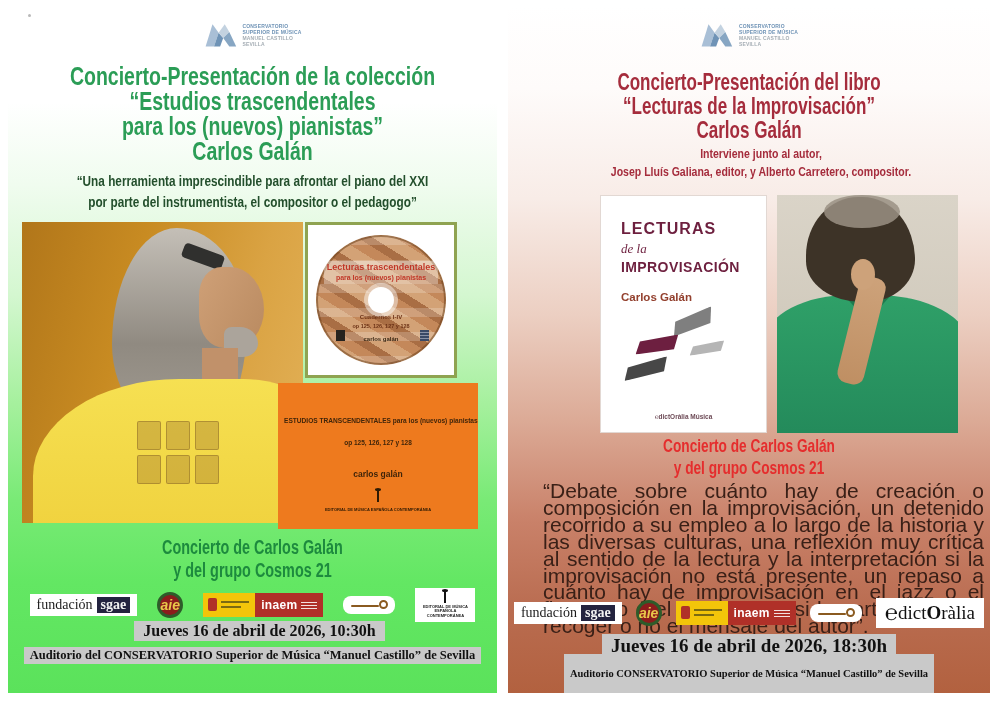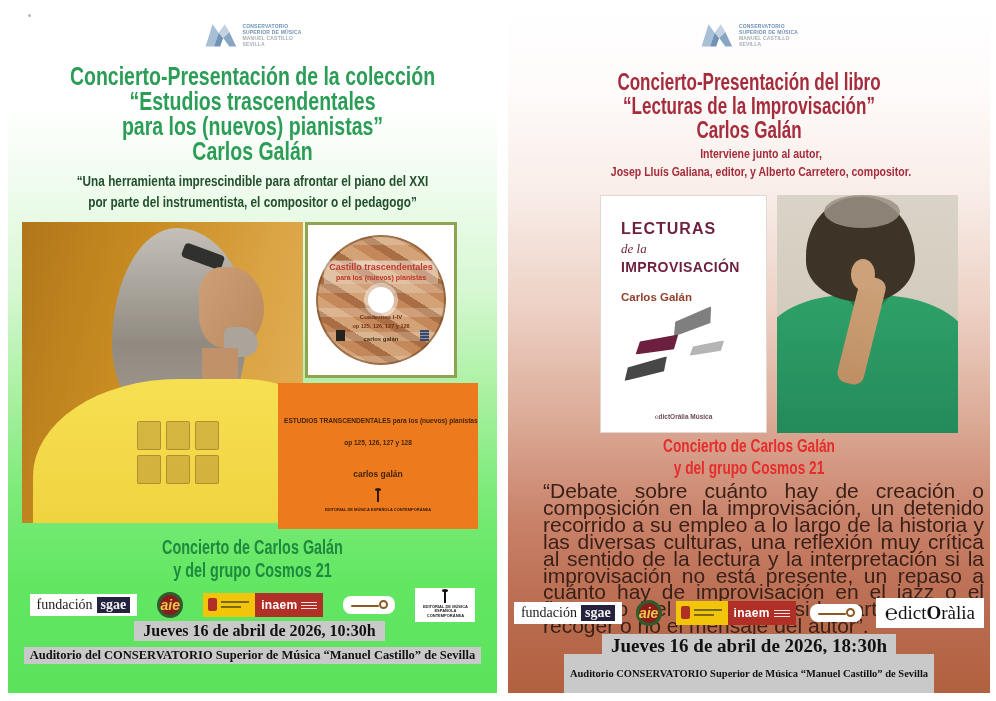--- a/index.html
+++ b/index.html
@@ -189,21 +189,21 @@
         <i></i>
         <i></i>
         <i></i>
         <i></i>
       </span>
   </div>
 
   <div class="cd-box">
     <div class="cd">
       <div class="cd-band"></div>
-      <div class="cd-txt cd-t1">Castillo trascendentales</div>
+      <div class="cd-txt cd-t1">Lecturas trascendentales</div>
       <div class="cd-txt cd-t2">para los (nuevos) pianistas</div>
       <div class="cd-hole"></div>
       <div class="cd-txt cd-s1">Cuadernos I-IV</div>
       <div class="cd-txt cd-s2">op 125, 126, 127 y 128</div>
       <div class="cd-txt cd-author">carlos galán</div>
       <div class="cd-lgo cd-lgo-l"></div>
       <div class="cd-lgo cd-lgo-r"></div>
     </div>
   </div>
 

